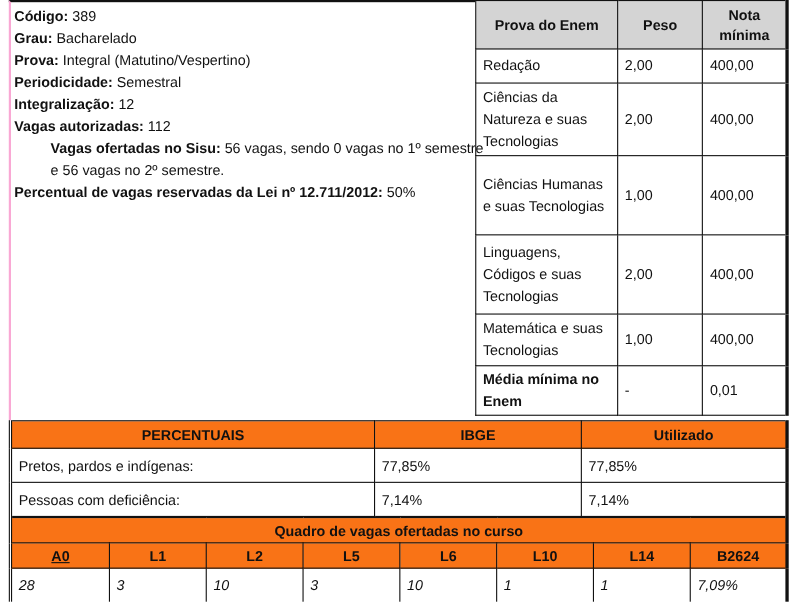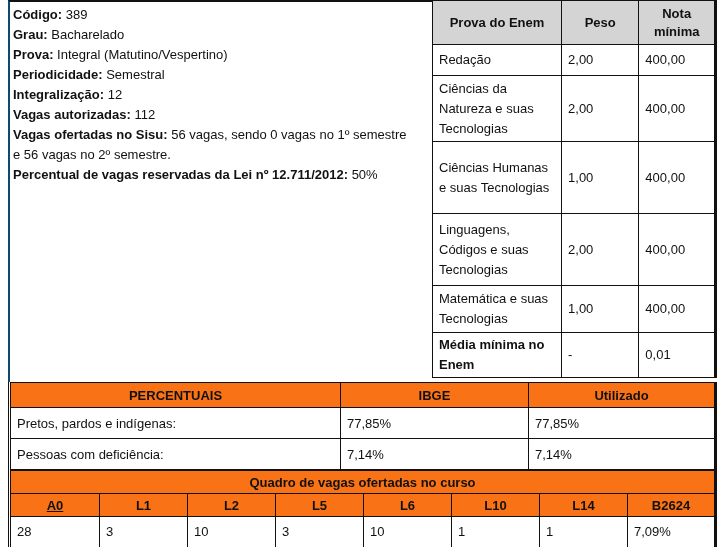--- a/index.html
+++ b/index.html
@@ -2,26 +2,26 @@
 <html><head>
 <meta charset="utf-8">
 <style>
   * { box-sizing: border-box; margin: 0; padding: 0; }
   html, body { width: 720px; height: 550px; background: #ffffff; overflow: hidden; }
   body { font-family: "Liberation Sans", sans-serif; color: #111; font-size: 13px; position: relative; }
 
   .top { position: absolute; left: 0; top: 0; width: 720px; height: 382px; }
   .info {
     position: absolute; left: 8px; top: 0; width: 424px; height: 382px;
-    border-left: 2px solid #0c4a6e; border-top: 2px solid #111;
+    border-left: 2px solid #f9a8d4; border-top: 2px solid #111;
     padding: 3px 0 0 3px; line-height: 20px; font-size: 13px;
   }
   .info b { font-weight: bold; }
   .info .line { white-space: nowrap; }
-  .info .wrap { white-space: normal; width: 400px; }
+  .info .wrap { white-space: normal; width: 400px; margin-left: 33px; }
 
   table.enem {
     position: absolute; left: 432px; top: 0; width: 285px;
     border-collapse: collapse; font-size: 13px; padding-left: 32px;
   }
   table.enem td, table.enem th { border: 1.5px solid #111; padding: 0 6px; vertical-align: middle; text-align: left; }
   table.enem th { background: #d4d4d4; font-weight: bold; text-align: center; line-height: 18px; height: 44px; }
   table.enem td { line-height: 20px; }
   table.enem tr.r1 td { height: 31px; }
   table.enem tr.r3 td { height: 72px; }
@@ -41,21 +41,21 @@
   table.perc td { height: 31px; }
   table.perc .first { border-left: 3px double #111; }
   table.perc .last { border-right: 3px solid #111; }
 
   table.vagas {
     position: absolute; left: 8px; top: 470px; width: 709px;
     border-collapse: collapse; font-size: 13px;
   }
   table.vagas td, table.vagas th { border: 1.5px solid #111; padding: 0 6px; text-align: left; }
   table.vagas th { background: #f97316; font-weight: bold; text-align: center; height: 23px; }
-  table.vagas td { height: 30px; border-bottom: none; }
+  table.vagas td { height: 30px; border-bottom: none; font-style: italic; }
   table.vagas .first { border-left: 3px double #111; }
   table.vagas .last { border-right: 3px solid #111; }
 </style>
 </head>
 <body>
 
 <div class="top">
   <div class="info">
     <div class="line"><b>Código:</b> <span>389</span></div>
     <div class="line"><b>Grau:</b> <span>Bacharelado</span></div>

